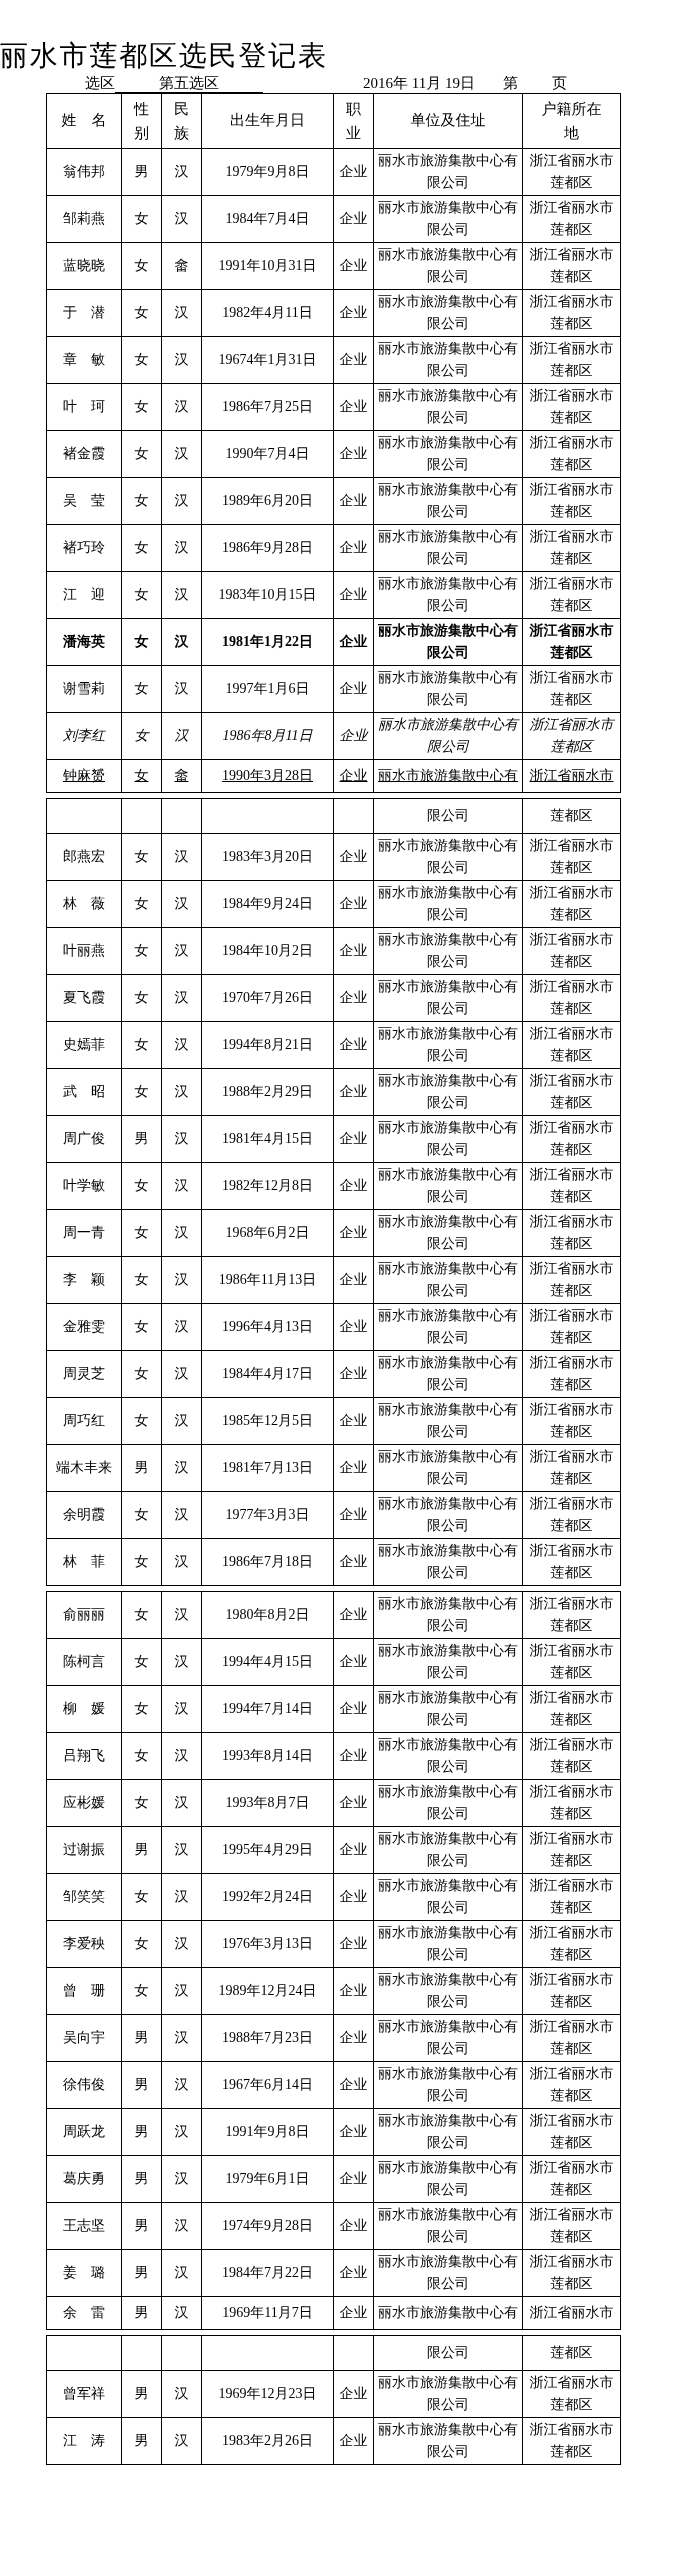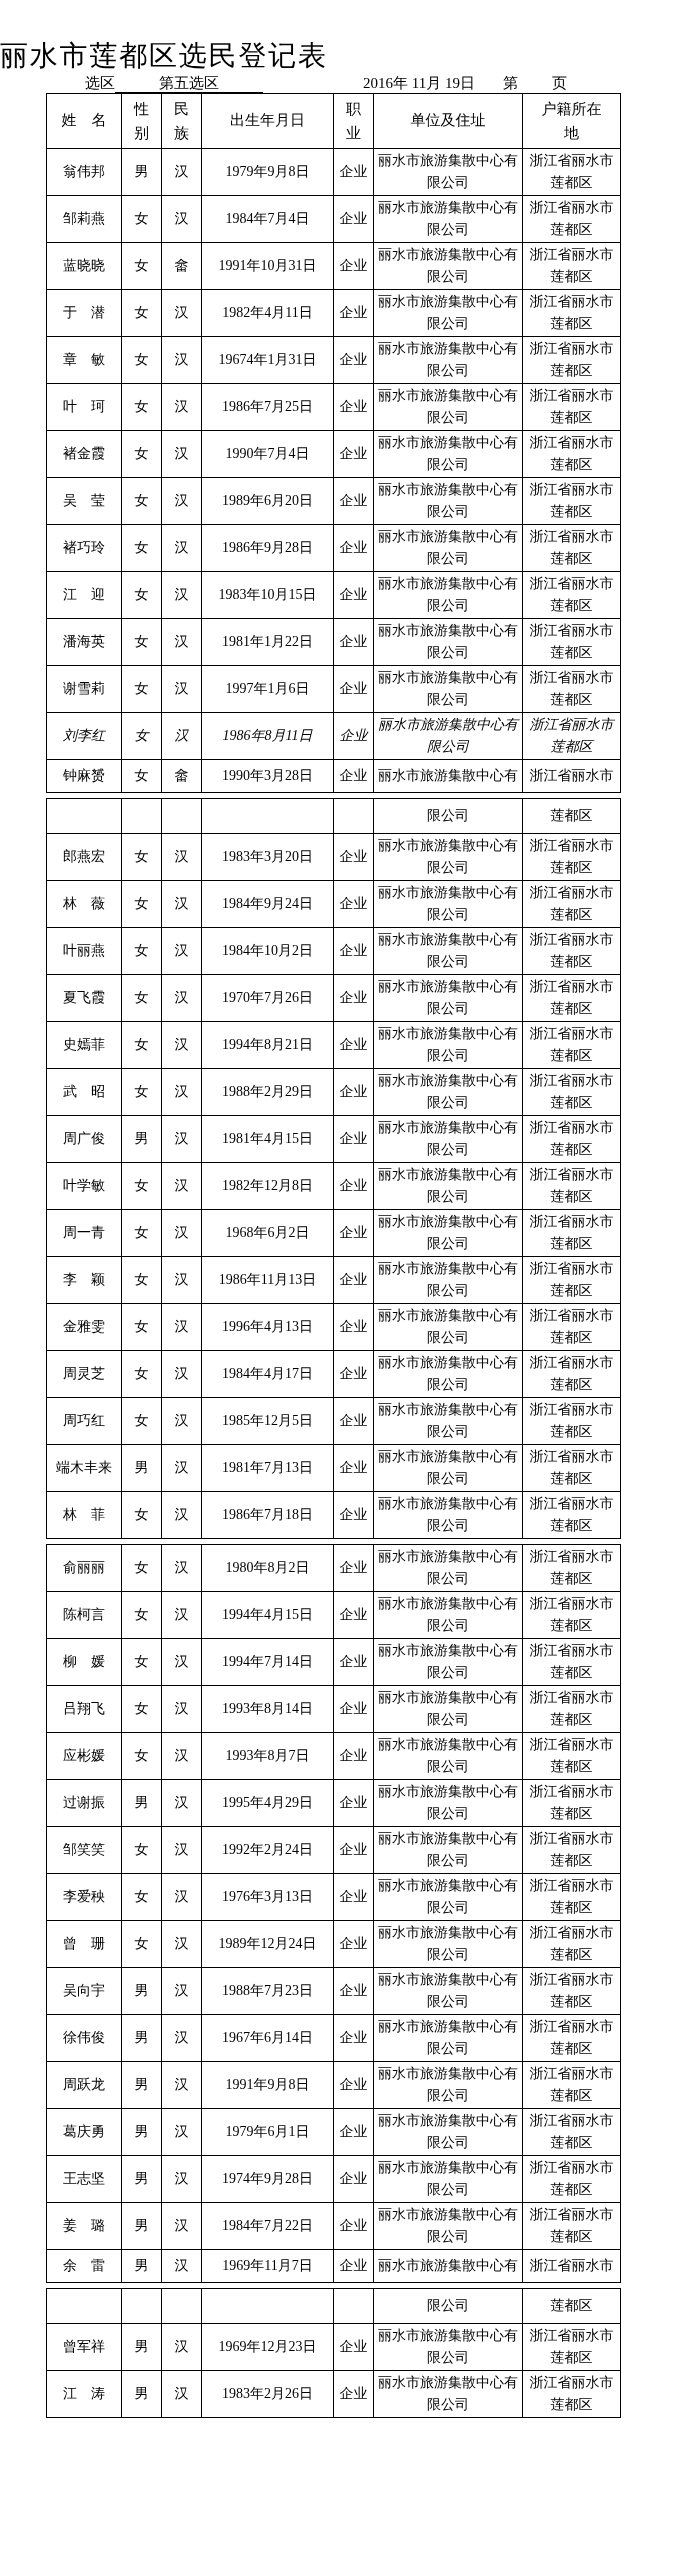--- a/index.html
+++ b/index.html
@@ -215,21 +215,21 @@
             <td>企业</td>
             <td>
               <div class="l">丽水市旅游集散中心有</div>
               <div class="l">限公司</div>
             </td>
             <td>
               <div class="l">浙江省丽水市</div>
               <div class="l">莲都区</div>
             </td>
           </tr>
-          <tr style="height: 47px;">
+          <tr style="height: 47px; font-weight: bold;">
             <td>潘海英</td>
             <td>女</td>
             <td>汉</td>
             <td>1981年1月22日</td>
             <td>企业</td>
             <td>
               <div class="l">丽水市旅游集散中心有</div>
               <div class="l">限公司</div>
             </td>
             <td>
@@ -260,21 +260,21 @@
             <td>企业</td>
             <td>
               <div class="l">丽水市旅游集散中心有</div>
               <div class="l">限公司</div>
             </td>
             <td>
               <div class="l">浙江省丽水市</div>
               <div class="l">莲都区</div>
             </td>
           </tr>
-          <tr style="height: 32.5px;">
+          <tr style="height: 32.5px; text-decoration: underline;">
             <td>钟麻赟</td>
             <td>女</td>
             <td>畲</td>
             <td>1990年3月28日</td>
             <td>企业</td>
             <td>丽水市旅游集散中心有</td>
             <td>浙江省丽水市</td>
           </tr>
         </tbody>
       </table>
@@ -491,20 +491,35 @@
             <td>
               <div class="l">浙江省丽水市</div>
               <div class="l">莲都区</div>
             </td>
           </tr>
           <tr style="height: 47px; padding-left: 18px;">
             <td>端木丰来</td>
             <td>男</td>
             <td>汉</td>
             <td>1981年7月13日</td>
+            <td>企业</td>
+            <td>
+              <div class="l">丽水市旅游集散中心有</div>
+              <div class="l">限公司</div>
+            </td>
+            <td>
+              <div class="l">浙江省丽水市</div>
+              <div class="l">莲都区</div>
+            </td>
+          </tr>
+          <tr style="height: 47px;">
+            <td>余明霞</td>
+            <td>女</td>
+            <td>汉</td>
+            <td>1977年3月3日</td>
             <td>企业</td>
             <td>
               <div class="l">丽水市旅游集散中心有</div>
               <div class="l">限公司</div>
             </td>
             <td>
               <div class="l">浙江省丽水市</div>
               <div class="l">莲都区</div>
             </td>
           </tr>

